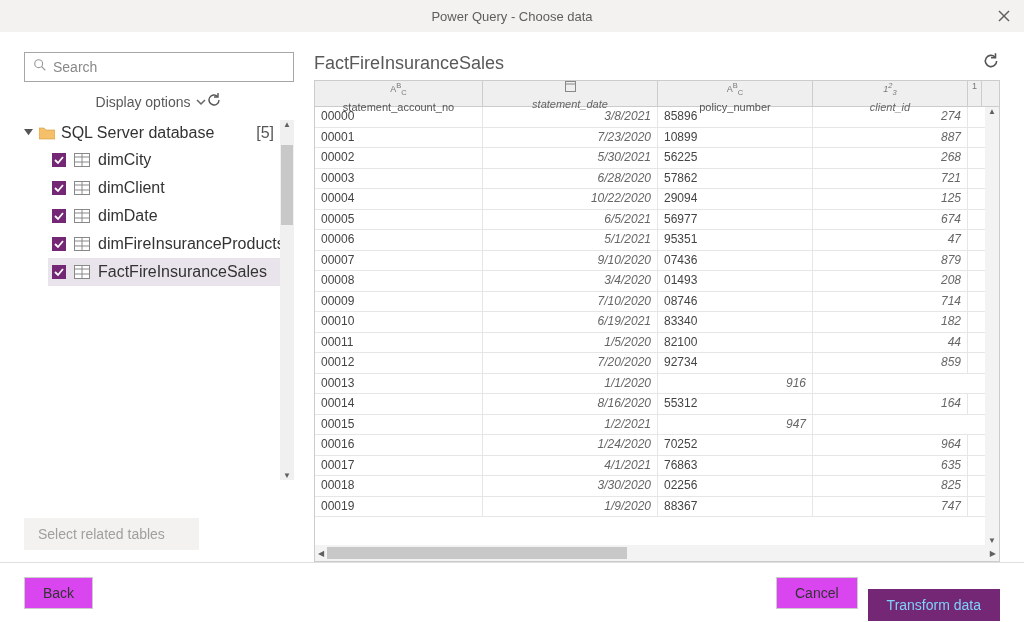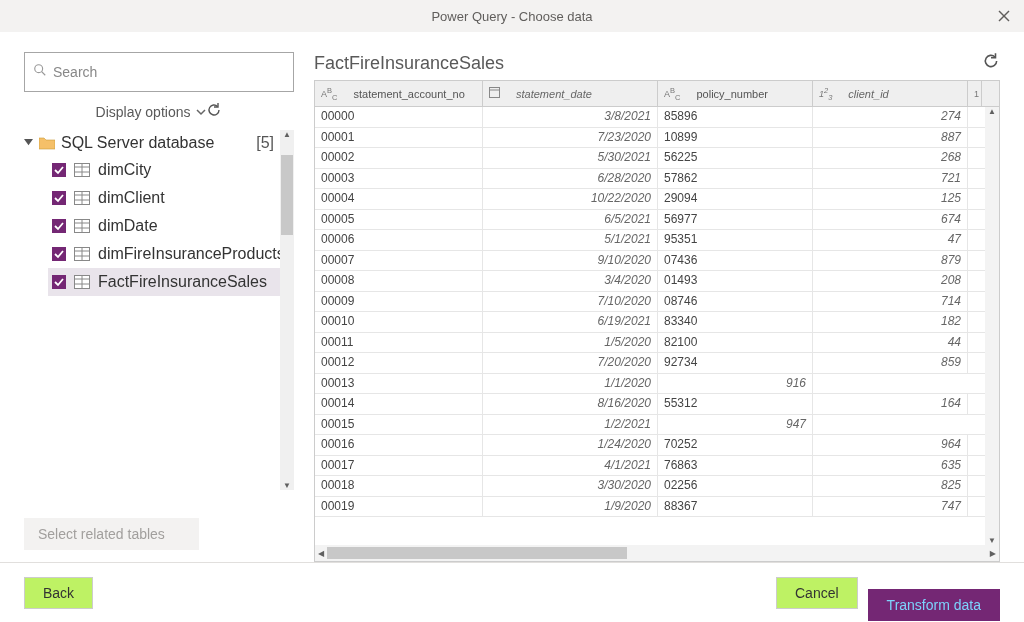--- a/index.html
+++ b/index.html
@@ -6,21 +6,21 @@
   body { background: #fff; width: 1024px; height: 622px; overflow: hidden; display: flex; flex-direction: column; }
 
   
   .titlebar { height: 32px; background: #f3f2f1; display: flex; align-items: center; justify-content: center; position: relative; font-size: 13px; color: #605e5c; }
   .titlebar .close { position: absolute; right: 8px; top: 4px; width: 24px; height: 24px; display: flex; align-items: center; justify-content: center; color: #605e5c; cursor: pointer; }
   .titlebar .close svg { width: 12px; height: 12px; }
 
   
   .main { flex: 1; display: flex; padding: 20px 24px 0 24px; gap: 20px; min-height: 0; }
   .sidebar { width: 270px; display: flex; flex-direction: column; min-height: 0; }
-  .search-box { border: 1px solid #a6a6a6; height: 40px; display: flex; align-items: center; padding: 8px 8px; margin-bottom: 10px; }
+  .search-box { border: 1px solid #a6a6a6; height: 30px; display: flex; align-items: center; padding: 8px 8px; margin-bottom: 10px; }
   .search-box svg { width: 14px; height: 14px; color: #999; margin-right: 6px; }
   .search-box input { border: none; outline: none; flex: 1; font-size: 14px; color: #333; background: transparent; }
   .search-box input::placeholder { color: #888; }
 
   .disp-row { display: flex; align-items: center; justify-content: center; margin-bottom: 8px; }
   .display-options { font-size: 14px; color: #595959; display: flex; align-items: center; gap: 6px; cursor: pointer; }
   .chev { display: inline-block; }
   .chev svg { width: 10px; height: 10px; }
   .refresh-icon svg { width: 16px; height: 16px; color: #555; }
 
@@ -45,42 +45,42 @@
   .related-btn { margin-top: 8px; margin-bottom: 12px; background: #f3f2f1; color: #a19f9d; padding: 8px 14px; font-size: 14px; width: 175px; cursor: default; }
 
   
   .preview { flex: 1; display: flex; flex-direction: column; min-height: 0; }
   .preview-header { display: flex; align-items: center; justify-content: space-between; margin-bottom: 6px; }
   .preview-title { font-size: 18px; color: #595959; }
   .preview-refresh svg { width: 18px; height: 18px; color: #555; }
 
   .grid-wrap { flex: 1; border: 1px solid #ccc; position: relative; min-height: 0; display: flex; flex-direction: column; }
   .grid-header { display: flex; background: #efefef; border-bottom: 1px solid #ccc; height: 26px; }
-  .gh-cell { display: flex; align-items: center; gap: 16px; padding: 0 6px; font-size: 11px; color: #555; border-right: 1px solid #ccc; }
+  .gh-cell { display: flex; align-items: center; gap: 4px; padding: 0 6px; font-size: 11px; color: #555; border-right: 1px solid #ccc; flex-direction: column; }
   .gh-cell .type-icon { font-size: 9px; color: #777; }
   .grid-body { flex: 1; overflow: hidden; font-size: 12px; color: #444; position: relative; }
   .grid-row { display: flex; height: 20.5px; border-bottom: 1px solid #e6e6e6; }
   .gc { padding: 2px 6px; border-right: 1px solid #e6e6e6; overflow: hidden; white-space: nowrap; }
   .col0 { width: 168px; }
   .col1 { width: 175px; text-align: right; font-style: italic; color: #666; }
   .col2 { width: 155px; }
   .col3 { width: 155px; text-align: right; font-style: italic; color: #666; }
   .col4 { width: 14px; }
 
   .vscroll { position: absolute; right: 0; top: 0; bottom: 0; width: 14px; background: #f3f3f3; display: flex; flex-direction: column; justify-content: space-between; align-items: center;}
   .vscroll .arrow { font-size: 8px; color: #606060; }
   .hscroll { height: 16px; background: #f3f3f3; display: flex; align-items: center; }
   .hscroll .arrow { font-size: 8px; color: #606060; padding: 0 3px;}
   .hscroll .track { flex: 1; height: 12px; background: #f3f3f3; position: relative; }
   .hscroll .thumb { height: 12px; width: 300px; background: #c8c8c8; }
 
   
   .footer { height: 60px; border-top: 1px solid #e1dfdd; display: flex; align-items: center; padding: 0 24px; gap: 10px; }
   .spacer { flex: 1; }
-  .btn { height: 32px; padding: 0 18px; font-size: 14px; border: 1px solid #ccc; background: #bef264; color: #333; cursor: pointer; display: flex; align-items: center; }
+  .btn { height: 32px; padding: 0 18px; font-size: 14px; border: 1px solid #ccc; background: #d946ef; color: #333; cursor: pointer; display: flex; align-items: center; }
   .btn.primary { background: #742774; color: #7dd3fc; border-color: #742774; margin-top: 24px; }
 </style>
 </head>
 <body>
 
 <div class="titlebar">
   <span>Power Query - Choose data</span>
   <span class="close">
     <svg viewBox="0 0 12 12">
         <line x1="1" y1="1" x2="11" y2="11" stroke="currentColor" stroke-width="1.4"></line>

